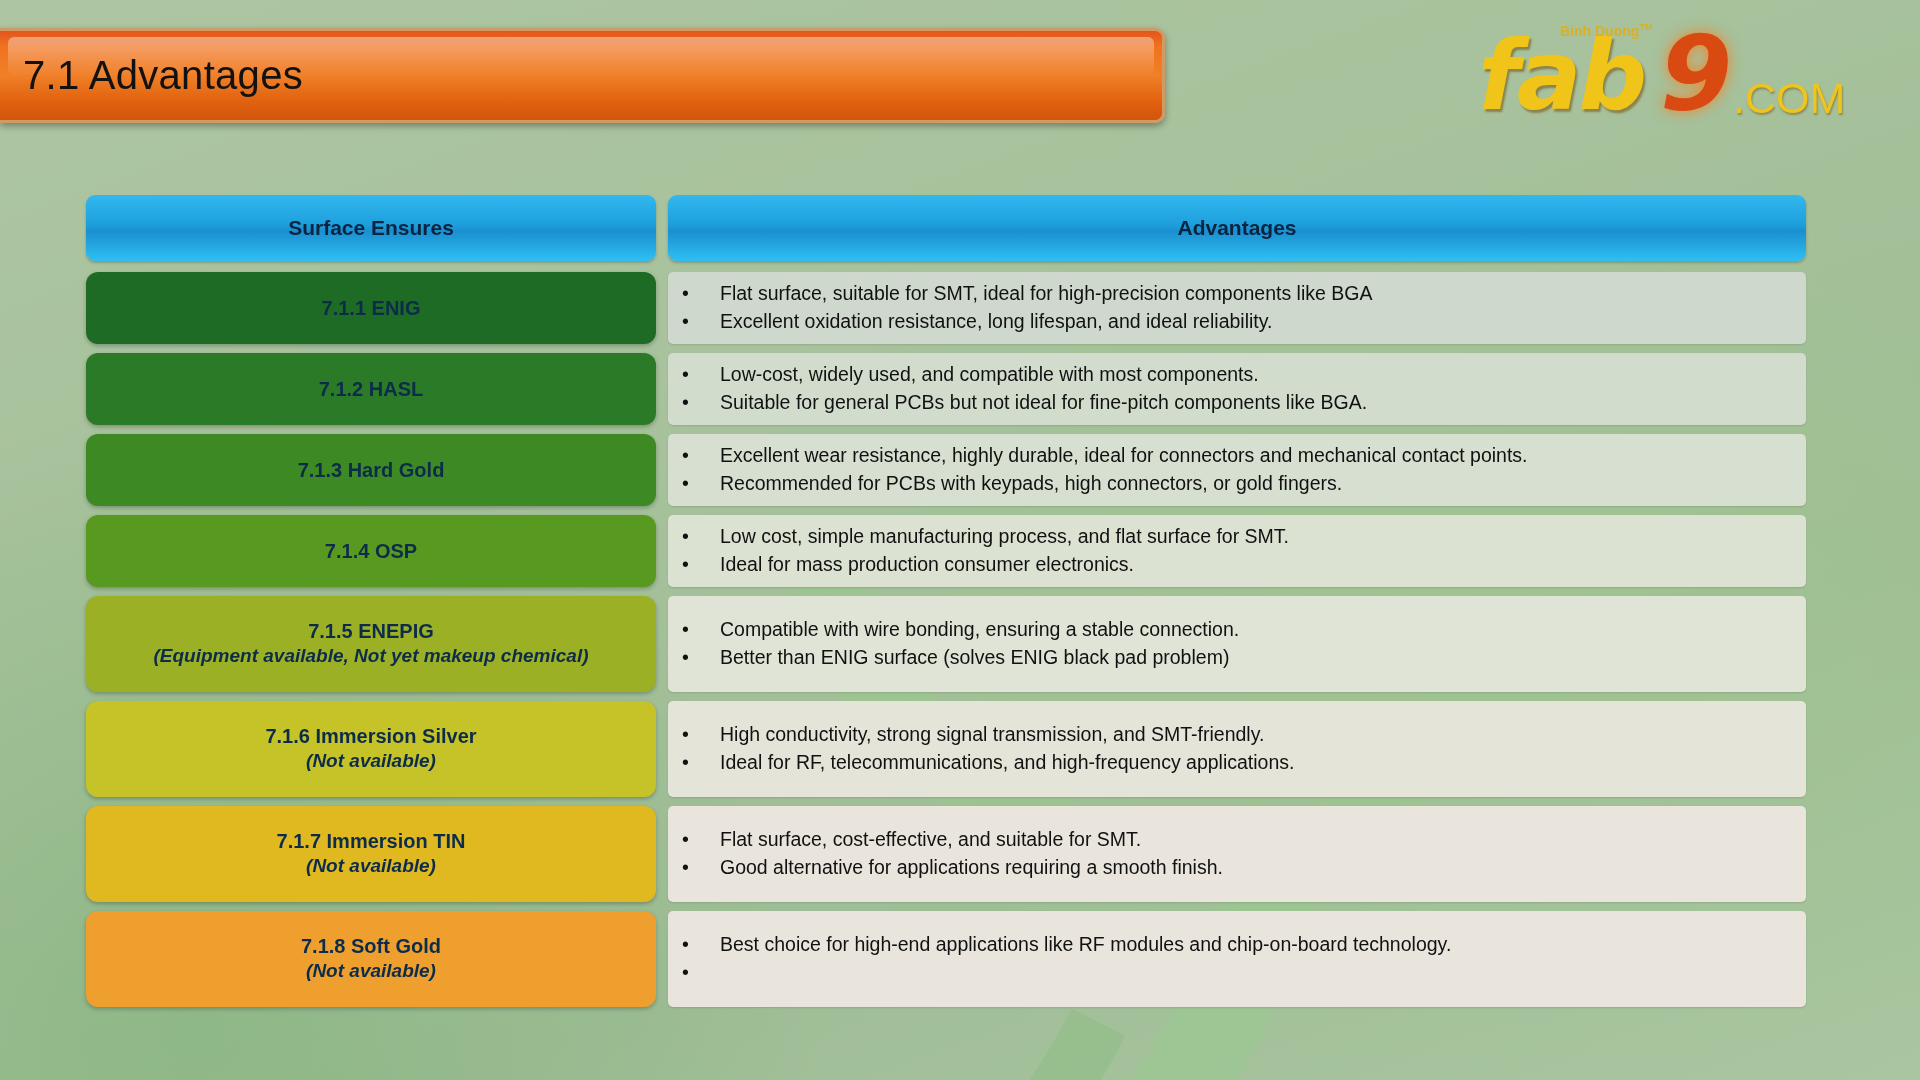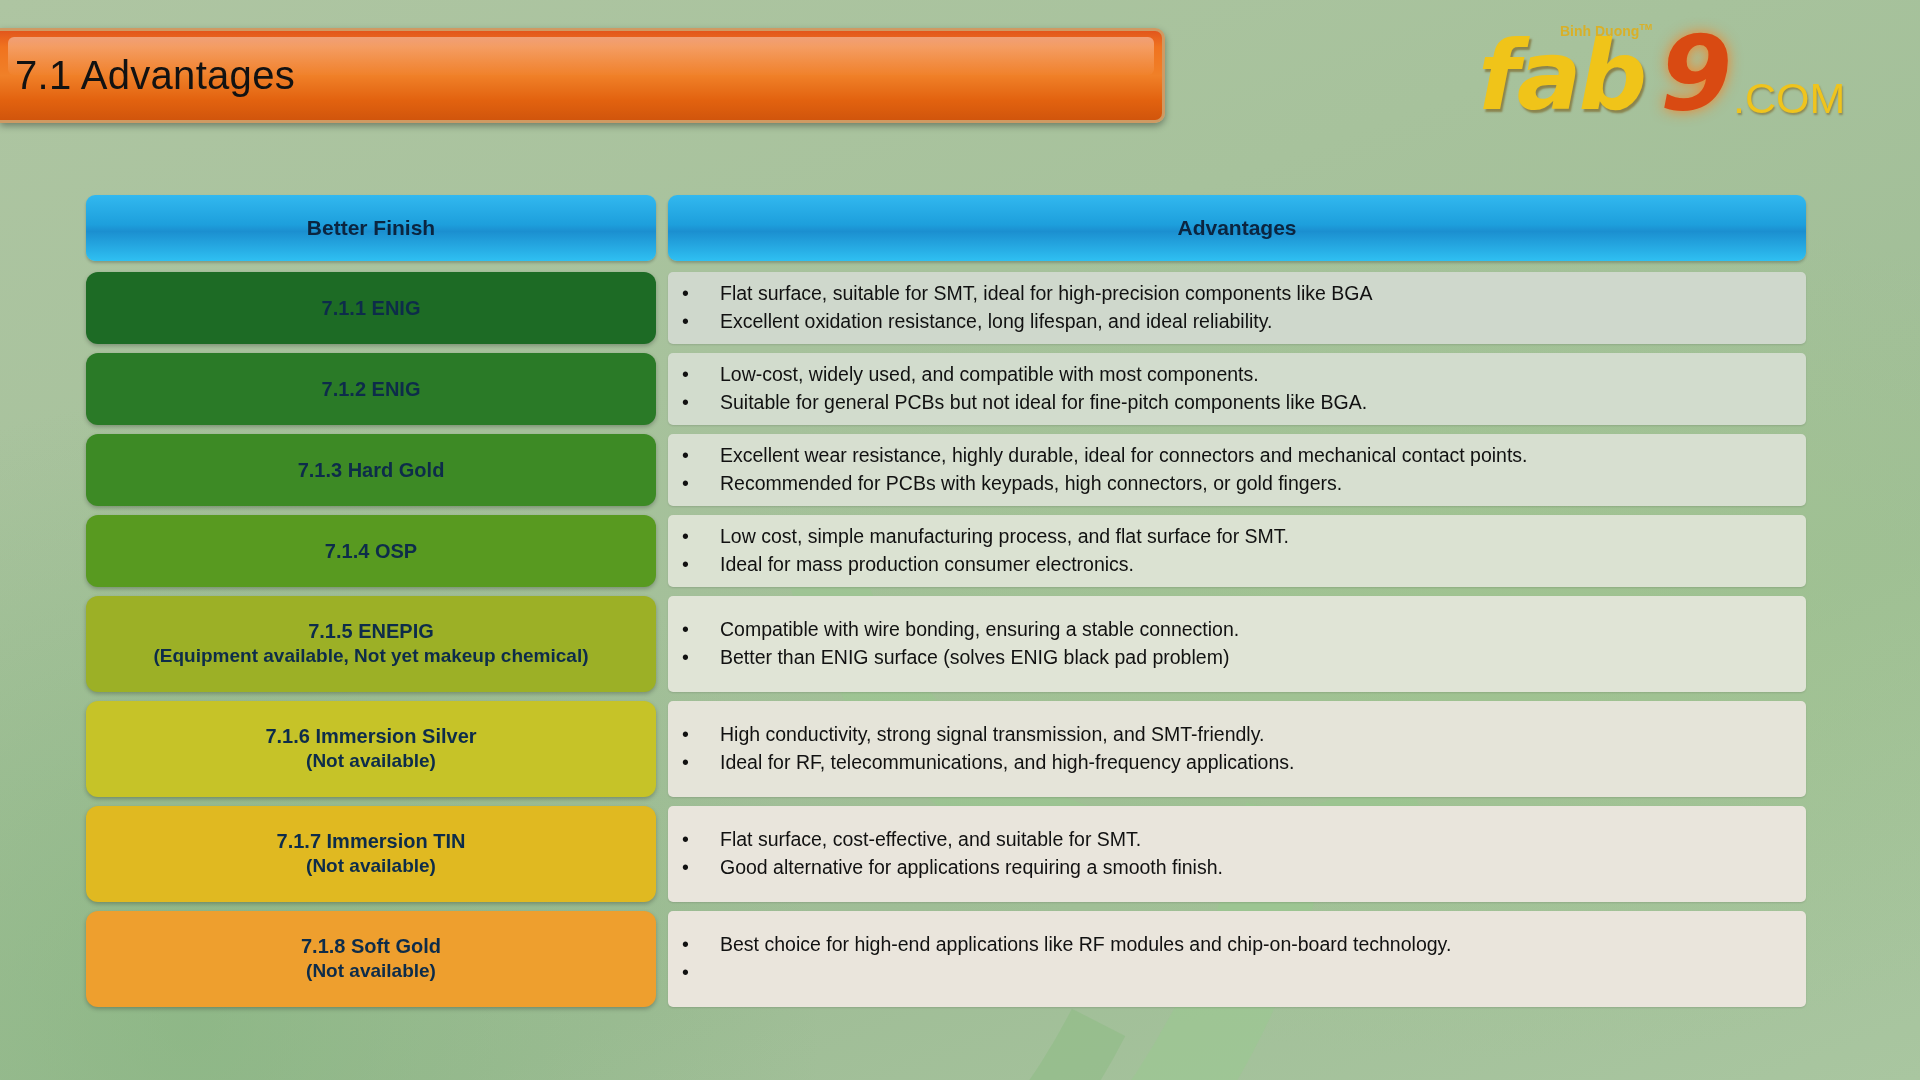--- a/index.html
+++ b/index.html
@@ -84,21 +84,21 @@
     background: linear-gradient(180deg, rgba(255,255,255,0.40), rgba(255,255,255,0.02));
     border-radius: 6px;
     pointer-events: none;
   }
   .title-text {
     position: relative;
     z-index: 2;
     color: #121212;
     font-size: 40px;
     line-height: 89px;
-    padding-left: 15px;
+    padding-left: 23px;
     letter-spacing: 0.3px;
   }
 
   
   .logo {
     position: absolute;
     right: 42px;
     top: 8px;
     width: 400px;
     height: 130px;
@@ -189,20 +189,21 @@
     text-align: center;
     box-shadow: 0 2px 4px rgba(0,0,0,0.25);
     display: flex;
     flex-direction: column;
     align-items: center;
     justify-content: center;
     box-sizing: border-box;
     padding: 4px 14px;
   }
   .cell-finish .sub {
+    font-style: italic;
     font-size: 19px;
     line-height: 1.18;
     margin-top: 2px;
   }
   .cell-adv {
     flex: 1;
     border-radius: 5px;
     box-sizing: border-box;
     padding: 12px 22px 12px 14px;
     display: flex;
@@ -243,42 +244,42 @@
 
   <div class="logo">
     <div class="logo-binh"><span>Binh Duong</span><span class="logo-tm">TM</span></div>
     <div class="logo-fab">fab</div>
     <div class="logo-nine">9</div>
     <div class="logo-dotcom">.COM</div>
   </div>
 
   <div class="table">
     <div class="header-row">
-      <div class="th th-left">Better Finish</div>
+      <div class="th th-left">Surface Ensures</div>
       <div class="th th-right">Advantages</div>
     </div>
     <div id="rows-container">
         <div class="row">
           <div class="cell-finish h-72" style="background: rgb(29, 107, 37);">
             <div>7.1.1 ENIG</div>
           </div>
           <div class="cell-adv h-72" style="background: rgb(207, 216, 204);">
             <div class="bullet-line">
               <span class="bullet-dot">•</span>
               <span>Flat surface, suitable for SMT, ideal for high-precision components like BGA</span>
             </div>
             <div class="bullet-line">
               <span class="bullet-dot">•</span>
               <span>Excellent oxidation resistance, long lifespan, and ideal reliability.</span>
             </div>
           </div>
         </div>
         <div class="row">
           <div class="cell-finish h-72" style="background: rgb(42, 122, 39);">
-            <div>7.1.2 ENIG</div>
+            <div>7.1.2 HASL</div>
           </div>
           <div class="cell-adv h-72" style="background: rgb(210, 220, 205);">
             <div class="bullet-line">
               <span class="bullet-dot">•</span>
               <span>Low-cost, widely used, and compatible with most components.</span>
             </div>
             <div class="bullet-line">
               <span class="bullet-dot">•</span>
               <span>Suitable for general PCBs but not ideal for fine-pitch components like BGA.</span>
             </div>

